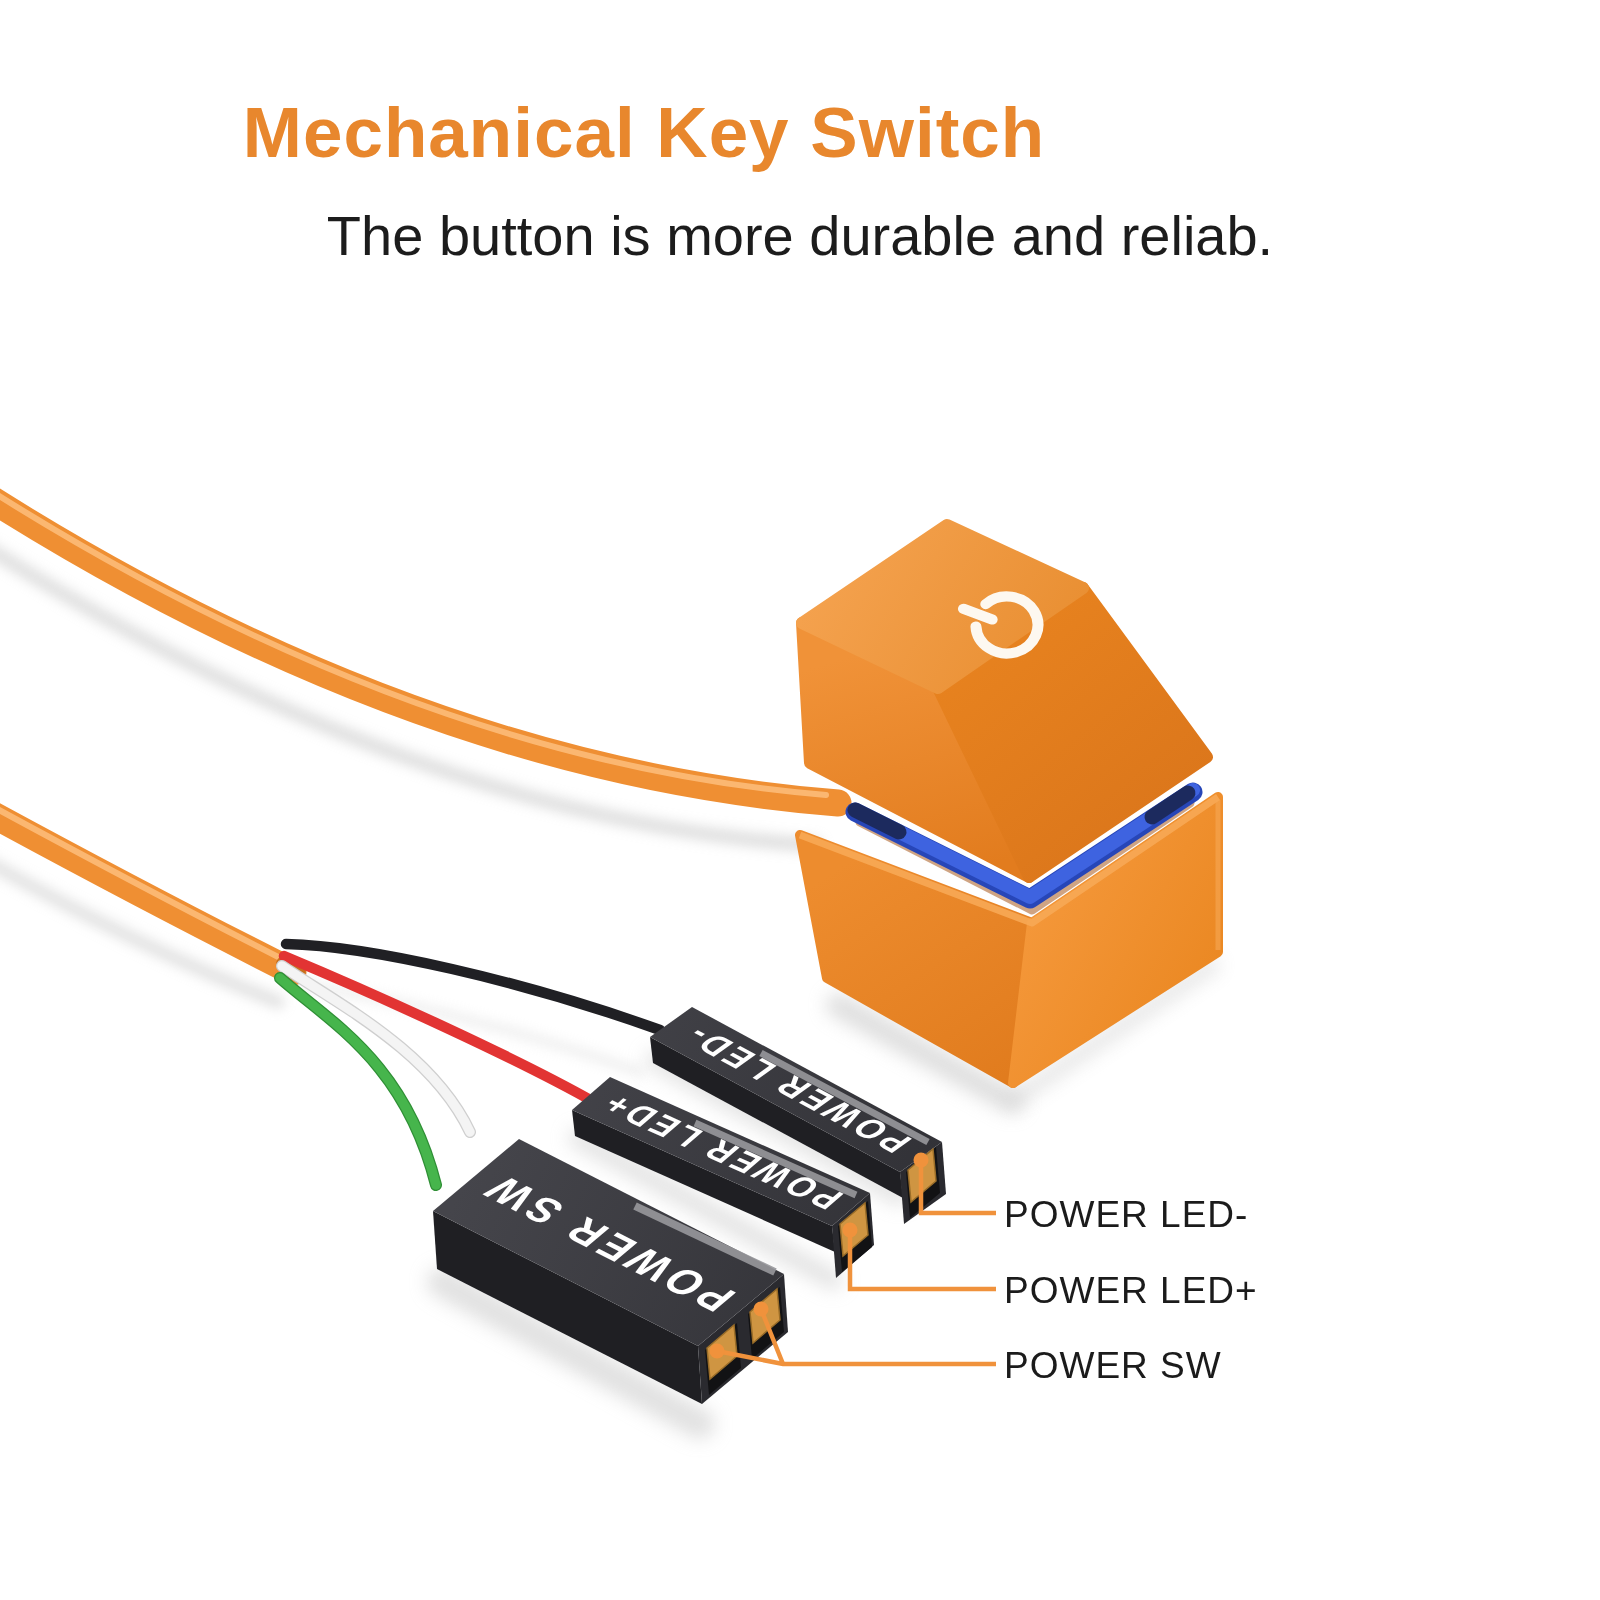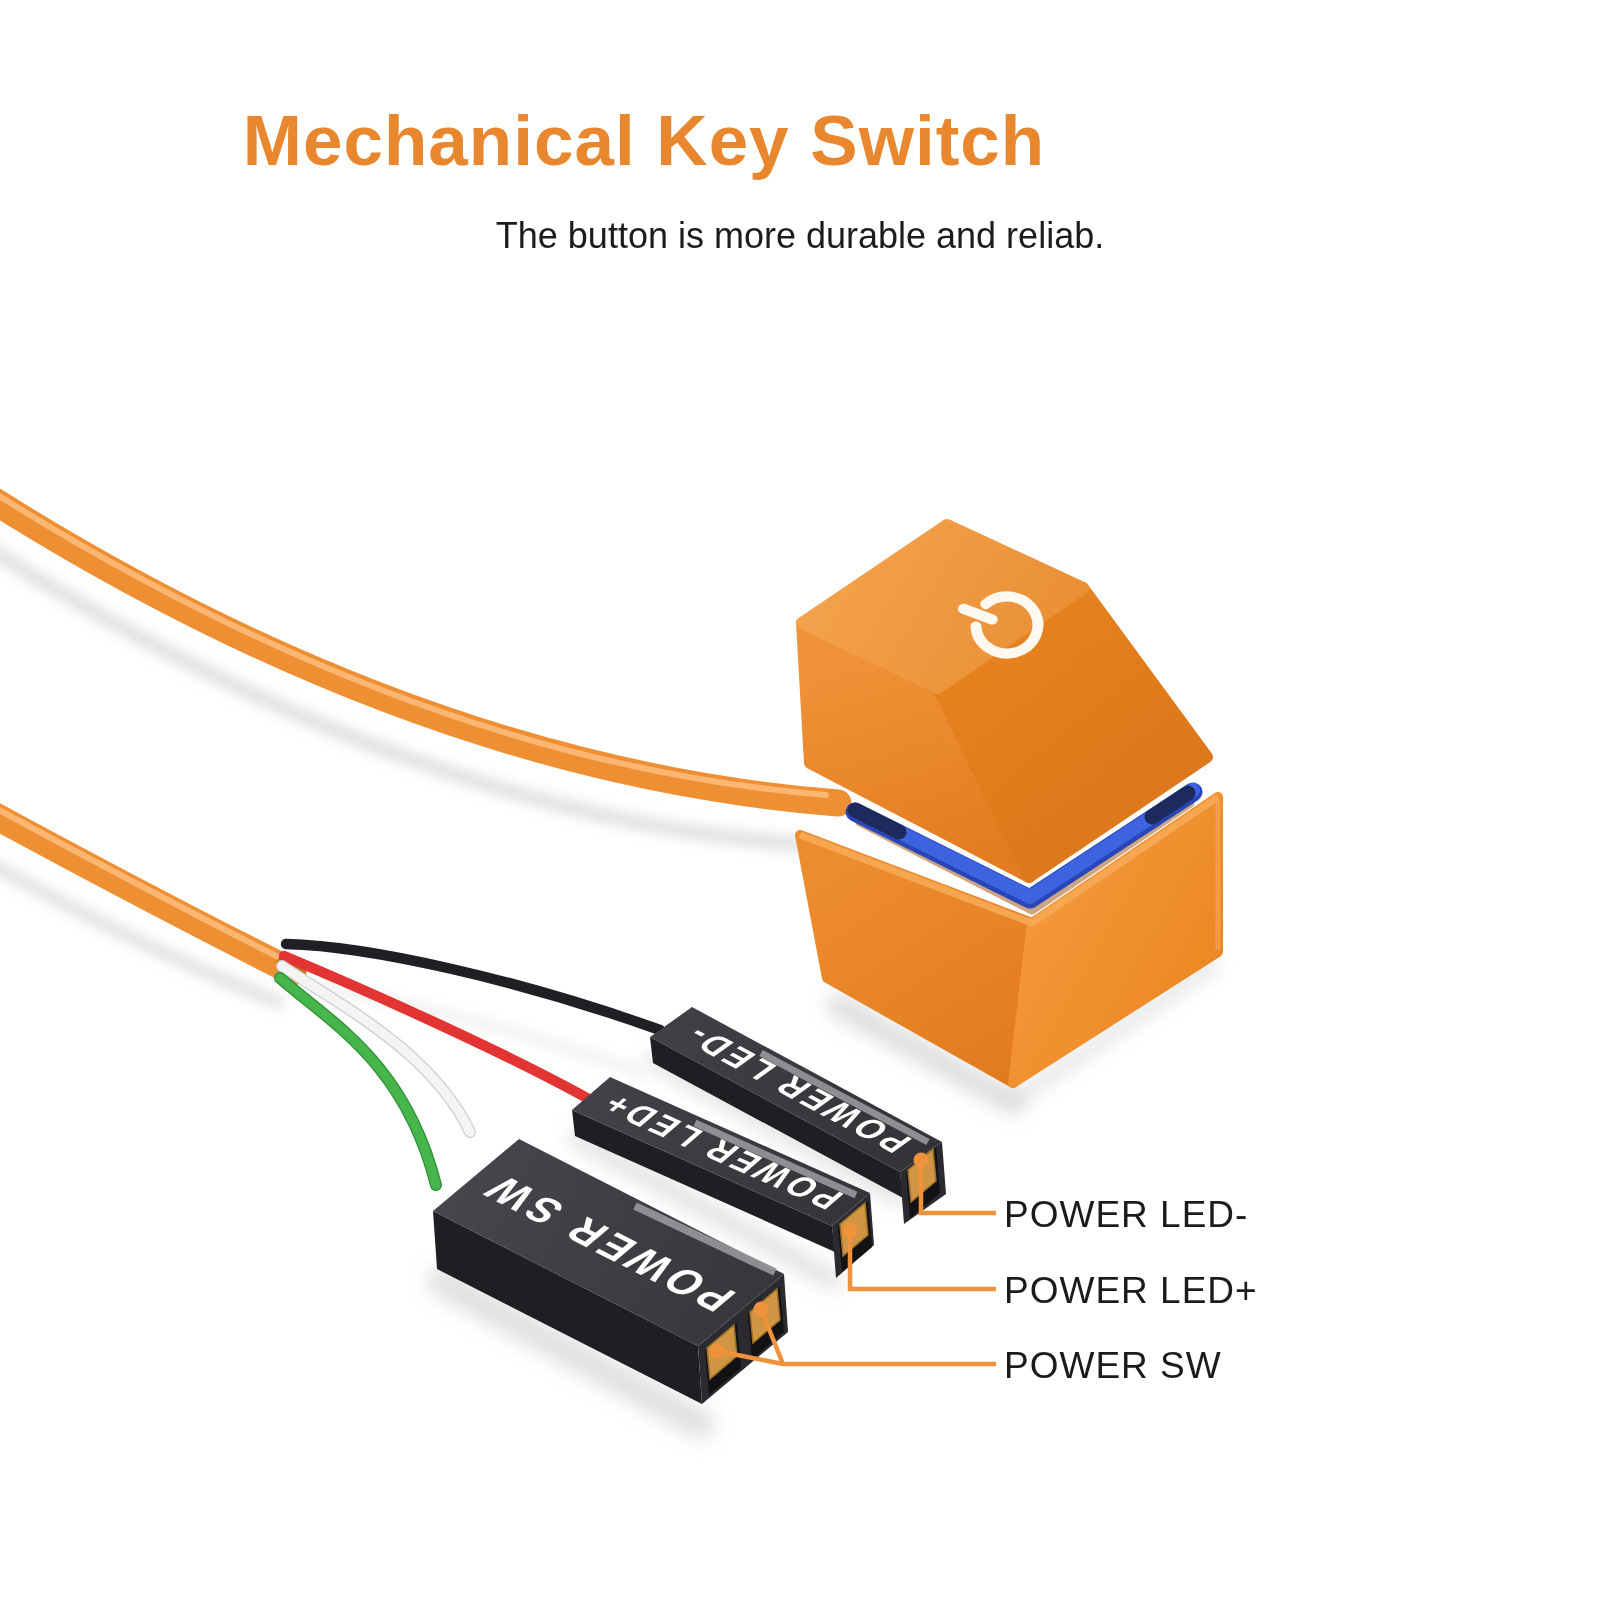--- a/index.html
+++ b/index.html
@@ -1,21 +1,21 @@
 <!DOCTYPE html>
 <html><head>
 <meta charset="utf-8">
 <style>
   html,body{margin:0;padding:0;background:#ffffff;}
   .canvas{position:relative;width:1600px;height:1600px;background:#ffffff;overflow:hidden;
           font-family:"Liberation Sans", sans-serif;}
   .title{position:absolute;top:92px;left:0;width:1288px;text-align:center;
-         font-size:71px;font-weight:bold;color:#E8872D;letter-spacing:1px;margin-top:8px;}
+         font-size:71px;font-weight:bold;color:#E8872D;letter-spacing:1px;}
   .subtitle{position:absolute;top:210px;left:0;width:1600px;text-align:center;
-            font-size:36px;line-height:52px;color:#1C1C1C;}
+            font-size:56px;line-height:52px;color:#1C1C1C;}
   .illustration{position:absolute;left:0;top:0;width:1600px;height:1600px;}
   svg text{font-family:"Liberation Sans", sans-serif;}
 </style>
 </head>
 <body>
 
 <div class="canvas">
 
   <div class="title">Mechanical Key Switch</div>
   <div class="subtitle">

